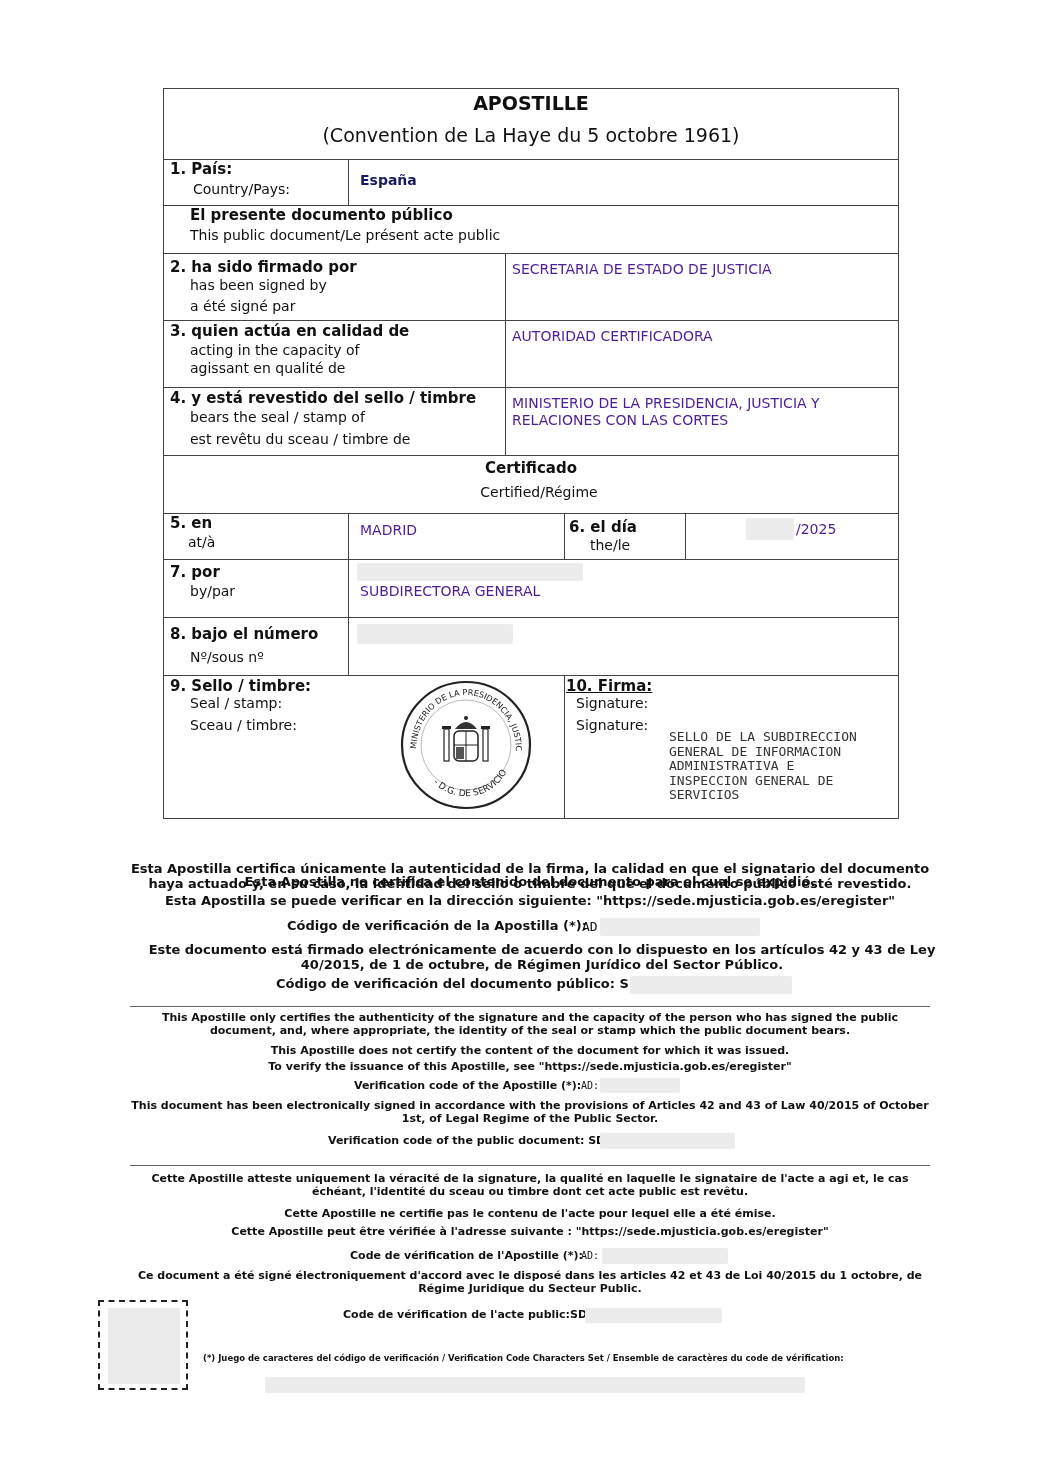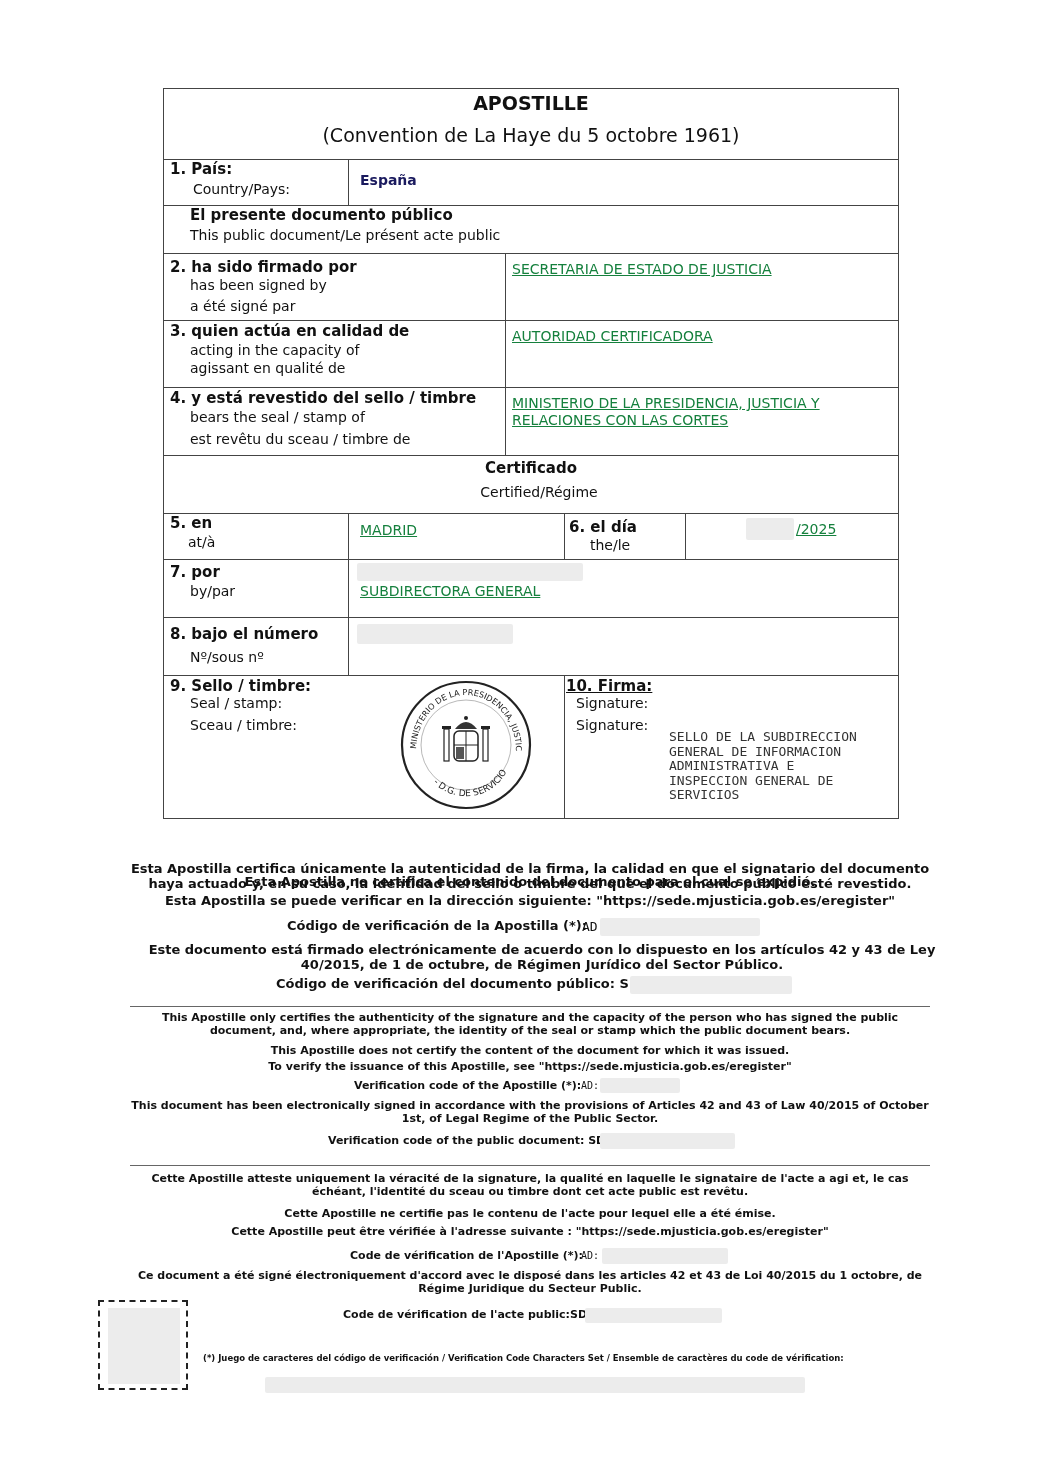--- a/index.html
+++ b/index.html
@@ -5,21 +5,21 @@
   html, body { margin: 0; padding: 0; background: #ffffff; }
   body { width: 1055px; height: 1471px; position: relative; font-family: "DejaVu Sans", sans-serif; color: #111; overflow: hidden; }
   .abs { position: absolute; }
   .box { position: absolute; left: 163px; top: 88px; width: 736px; height: 731px; border: 1.5px solid #444; box-sizing: border-box; }
   .hline { position: absolute; height: 0; border-top: 1.5px solid #444; }
   .vline { position: absolute; width: 0; border-left: 1.5px solid #444; }
   .title { font-weight: bold; font-size: 19px; }
   .subtitle { font-size: 19px; }
   .lbl-b { font-weight: bold; font-size: 15px; white-space: nowrap; }
   .lbl { font-size: 14px; white-space: nowrap; }
-  .val { font-size: 14px; color: #15803d; white-space: nowrap; text-decoration: underline; }
+  .val { font-size: 14px; color: #4c1d95; white-space: nowrap; }
   .val-b { font-size: 14px; color: #1a1a5e; font-weight: bold; }
   .mono { font-family: "DejaVu Sans Mono", monospace; font-size: 13px; color: #333; line-height: 14.5px; white-space: pre; }
   .redact { position: absolute; background: #ececec; border-radius: 2px; }
   .center { text-align: center; }
   .foot { position: absolute; left: 130px; width: 800px; text-align: center; font-weight: bold; color: #111; }
   .foot.es { font-size: 13px; line-height: 15px; }
   .foot.en { font-size: 11px; line-height: 12.5px; }
   .foot.fr { font-size: 11px; line-height: 12.5px; }
   .code-mono { font-family: "DejaVu Sans Mono", monospace; font-weight: normal; }
   .sep { position: absolute; left: 130px; width: 800px; border-top: 1.5px solid #666; }

